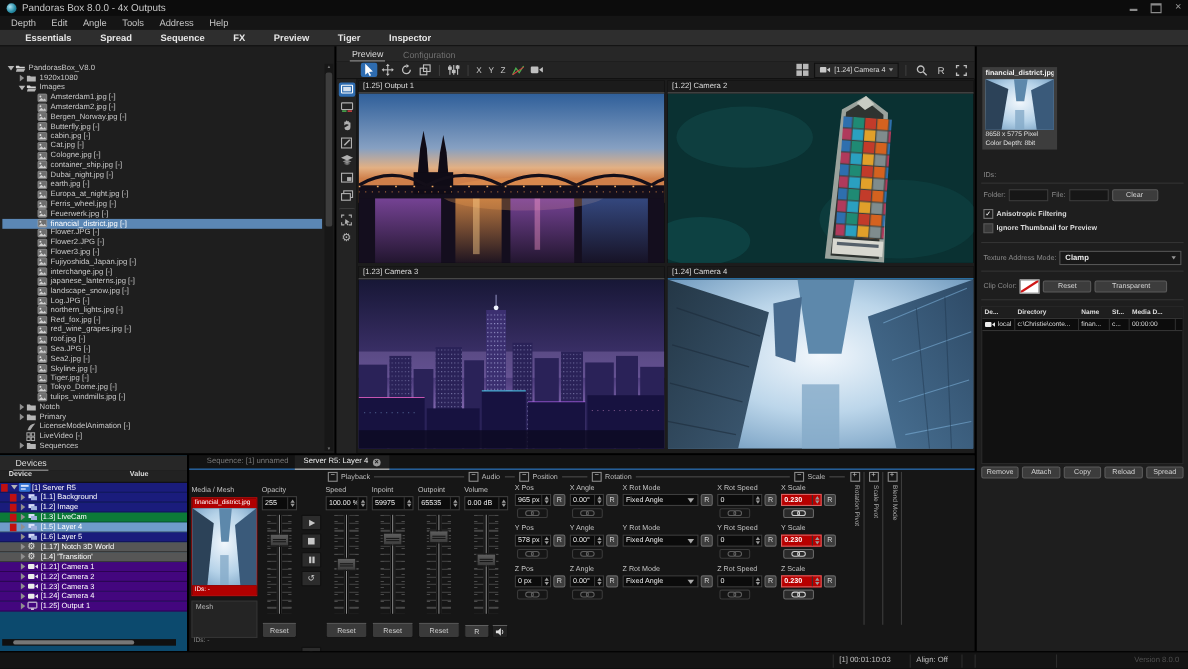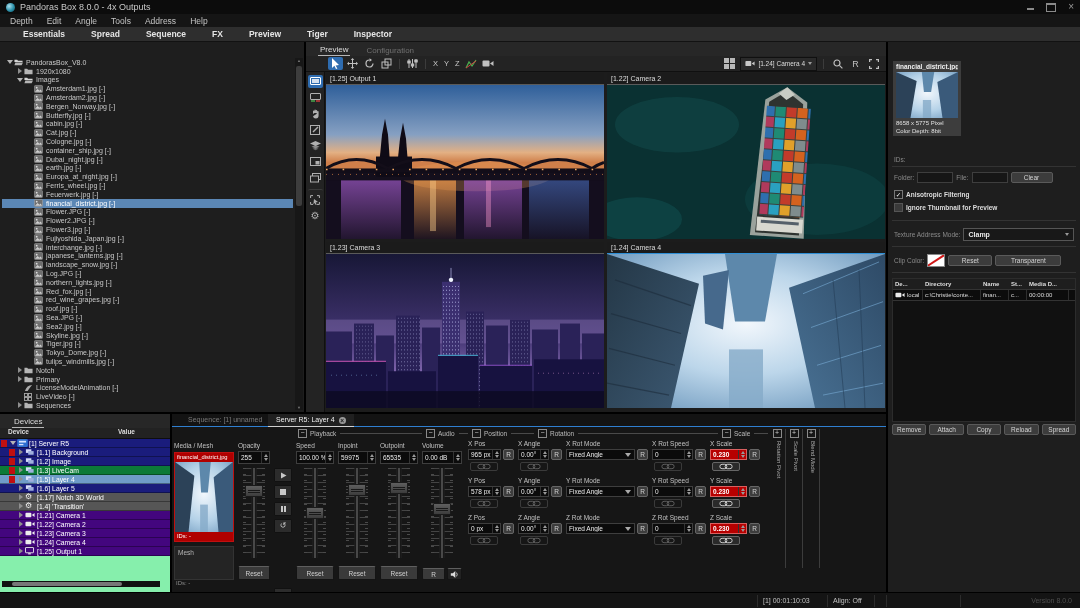--- a/index.html
+++ b/index.html
@@ -70,21 +70,21 @@
   .idd{height:11px;background:#181818;border:1px solid #555;display:flex;align-items:center;justify-content:space-between;padding:0 4px;font-size:7px;color:#e8e8e8;font-weight:bold;flex:1}
   .swatch{width:16px;height:11px;background:#fff;border:1px solid #888;flex:none;position:relative;overflow:hidden}
   .swatch::after{content:"";position:absolute;left:-2px;bottom:-2px;width:24px;height:1.6px;background:#d01818;transform:rotate(-33deg);transform-origin:left bottom}
   #insp-table{position:absolute;left:4px;right:4px;top:236px;height:142px;background:#111;border:1px solid #2c2c2c}
   .it-head{display:flex;font-size:6px;font-weight:bold;color:#ddd;padding:1px 0;background:#1e1e1e}
   .it-row{display:flex;font-size:6px;color:#ddd;background:#0c0c0c;border-top:1px solid #333;border-bottom:1px solid #333}
   .it-cell{padding:1px 2px;border-right:1px solid #2e2e2e;white-space:nowrap;overflow:hidden;box-sizing:border-box;display:flex;align-items:center;gap:2px}
   #insp-btns{position:absolute;left:4px;right:4px;top:382px;display:flex;gap:3px}
   #insp-btns .ibtn{flex:1}
   
-  #devices-panel{left:0;top:414px;width:170px;height:178px;background:#86efac}
+  #devices-panel{left:0;top:414px;width:170px;height:178px;background:#0c4a6e}
   .dev-cols{position:absolute;left:0;top:14px;width:170px;height:10px;font-size:6.5px;font-weight:bold;color:#ddd;background:#222;border-bottom:1px solid #0e0e0e}
   .dev-rows{position:absolute;left:0;top:25px;width:170px}
   .dev-row{height:9px;display:flex;align-items:center;font-size:6.8px;color:#fff;white-space:nowrap;border-bottom:1px solid rgba(0,0,0,.35);box-sizing:border-box}
   .c-navy{background:#1a1c7c}.c-green{background:#0c7a38}.c-sel{background:#6f9cc9}.c-gray{background:#565656}.c-purple{background:#43067e}
   .dev-red{width:6px;height:7px;background:#c01010;margin:0 2px 0 1px;flex:none}
   .dev-red.off{background:transparent}
   .dev-arrow{width:8px;flex:none;display:flex;justify-content:center}
   .dev-icon{width:12px;flex:none;display:flex}
   .hscroll{position:absolute;left:2px;right:10px;bottom:5px;height:6px;background:#101010}
   .hthumb{position:absolute;left:10px;top:1px;width:110px;height:4px;background:#777;border-radius:2px}

